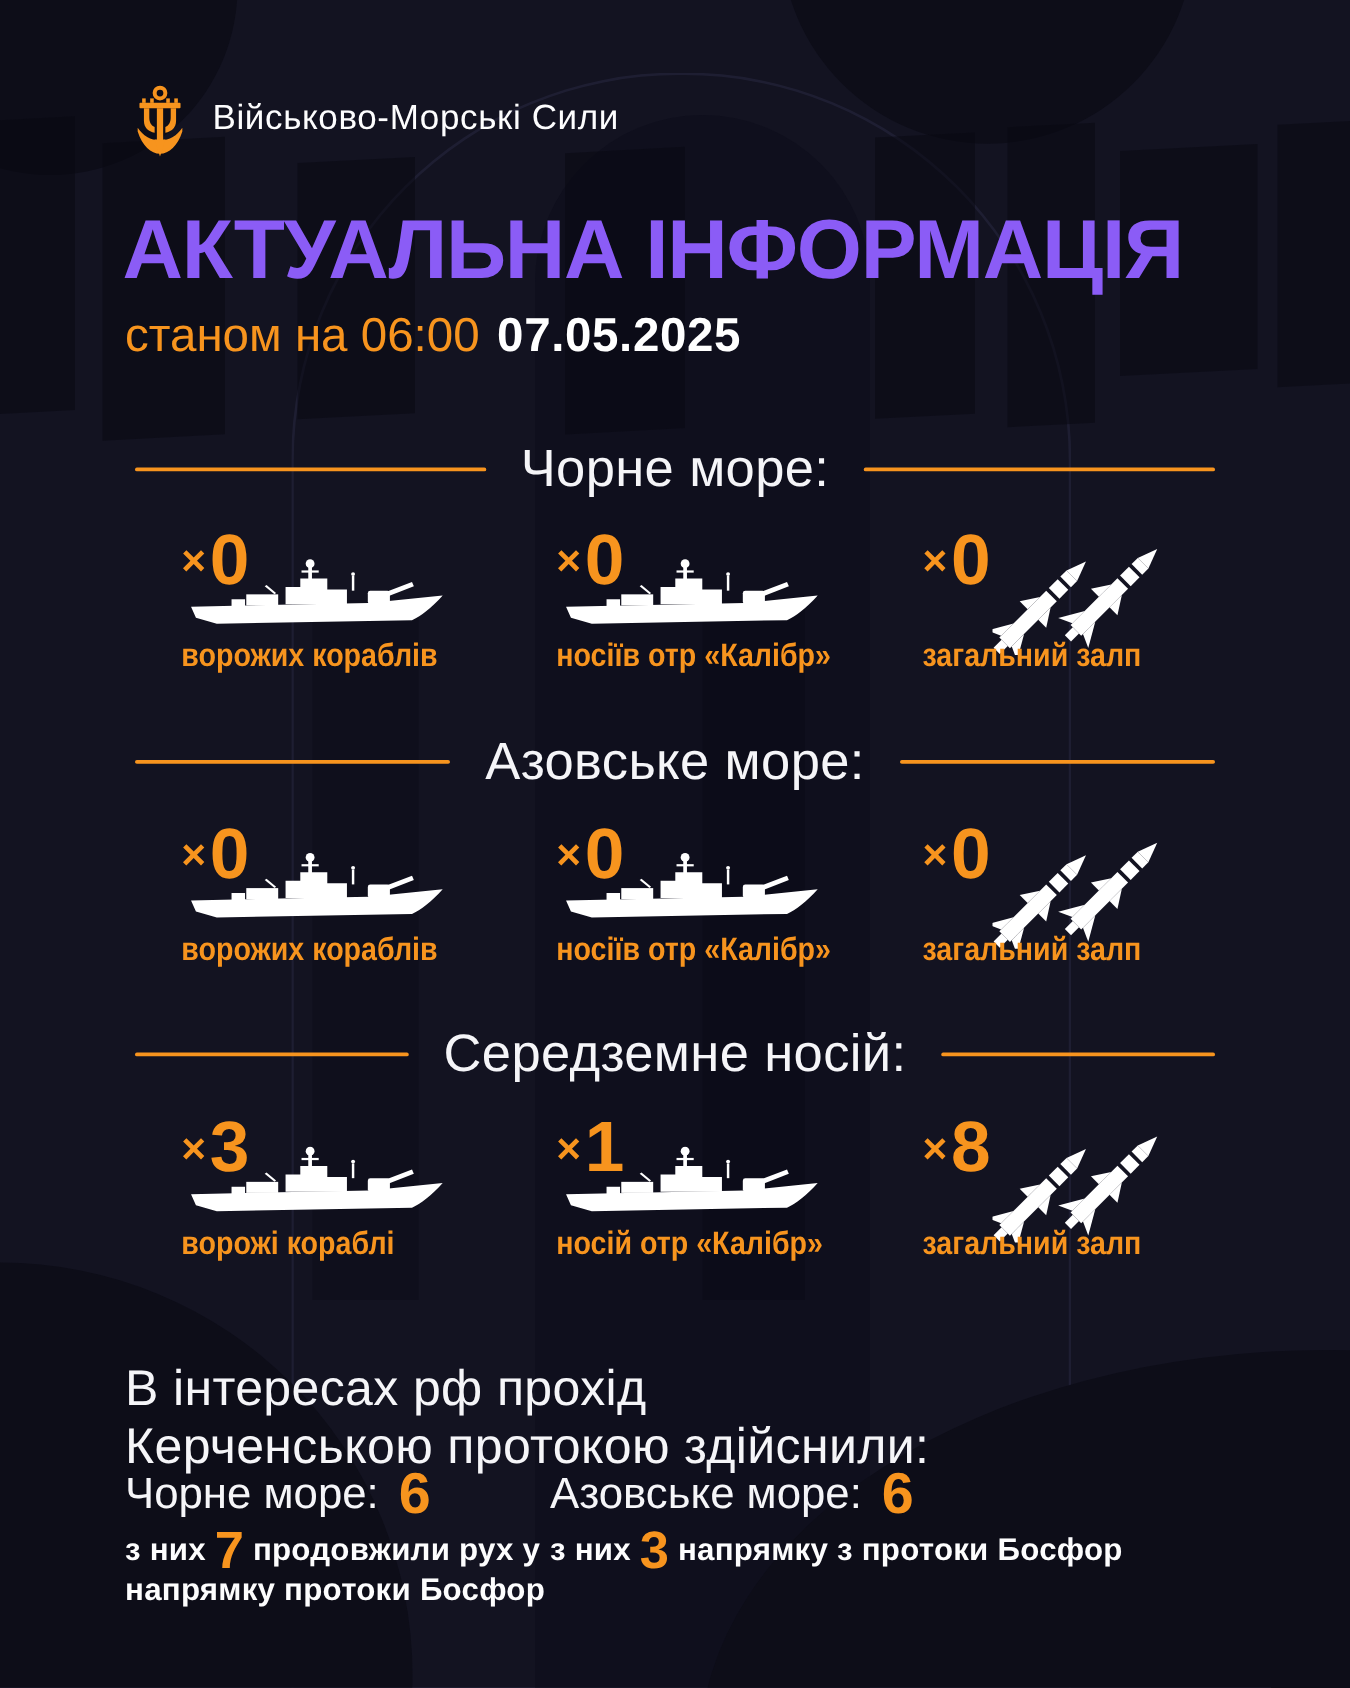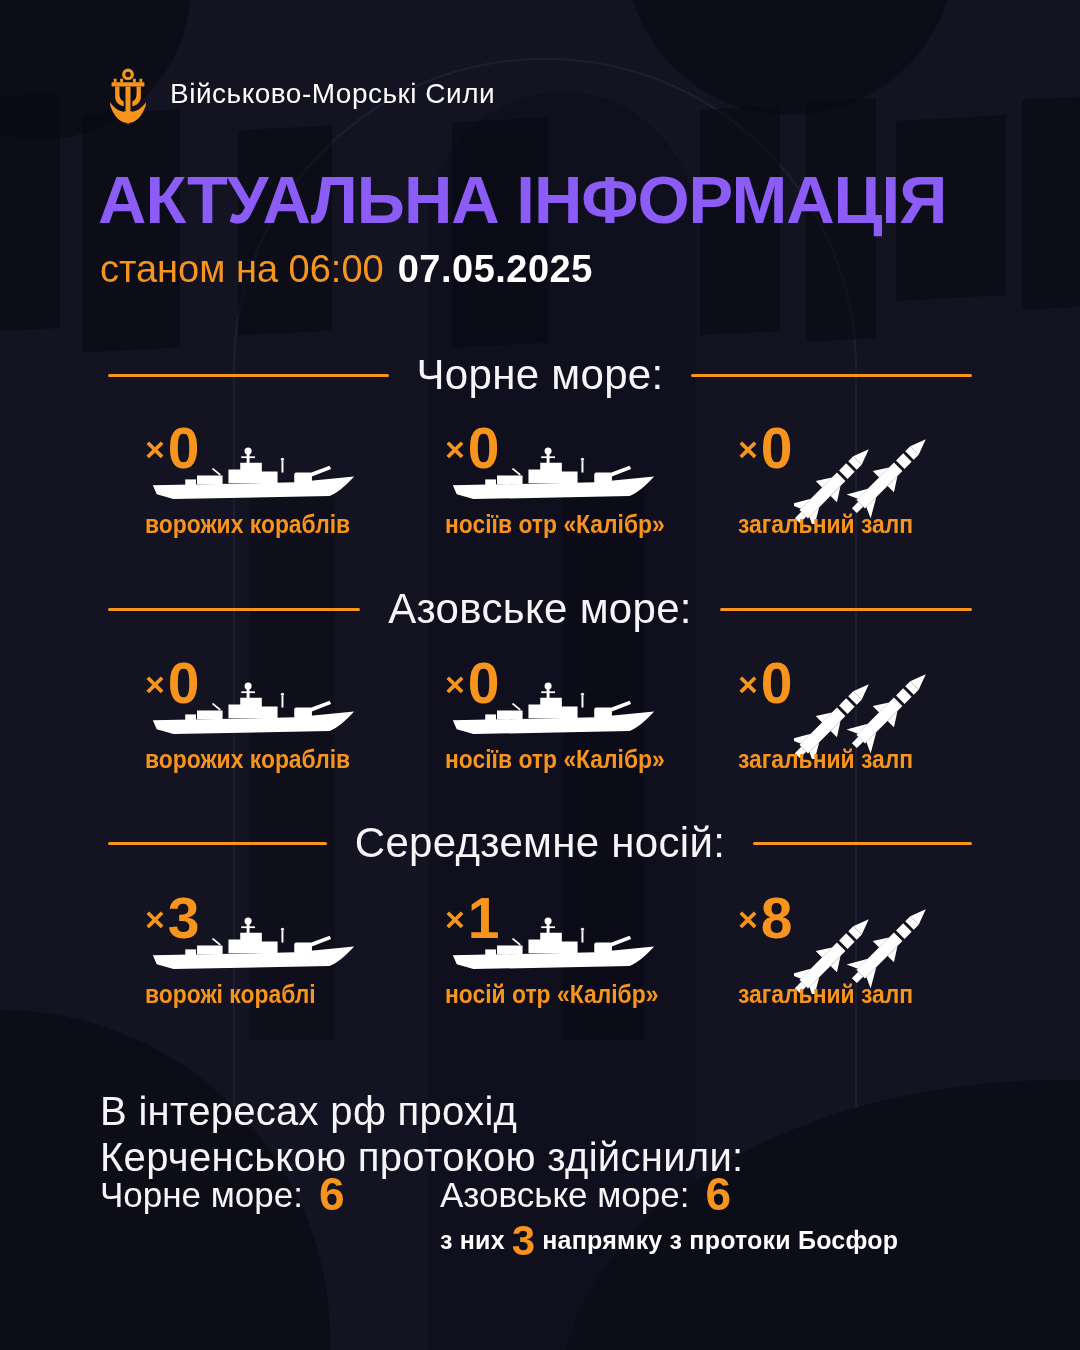--- a/index.html
+++ b/index.html
@@ -281,20 +281,23 @@
   <div class="stat-label">загальний залп</div>
 </div>
 
 <div class="abs kerch-heading">В інтересах рф прохід Керченською протокою здійснили:</div>
 
 <div class="kerch-col c1">
   <div class="kerch-total">
     <span class="kerch-sea">Чорне море:</span>
     <span class="kerch-total-num">6</span>
   </div>
+  <div class="kerch-note">
+    <span>з них</span><span class="note-num">7</span><span>продовжили рух у напрямку протоки Босфор</span>
+  </div>
 </div>
 
 <div class="kerch-col c2">
   <div class="kerch-total">
     <span class="kerch-sea">Азовське море:</span>
     <span class="kerch-total-num">6</span>
   </div>
   <div class="kerch-note">
     <span>з них</span><span class="note-num">3</span><span>напрямку з протоки Босфор</span>
   </div>

